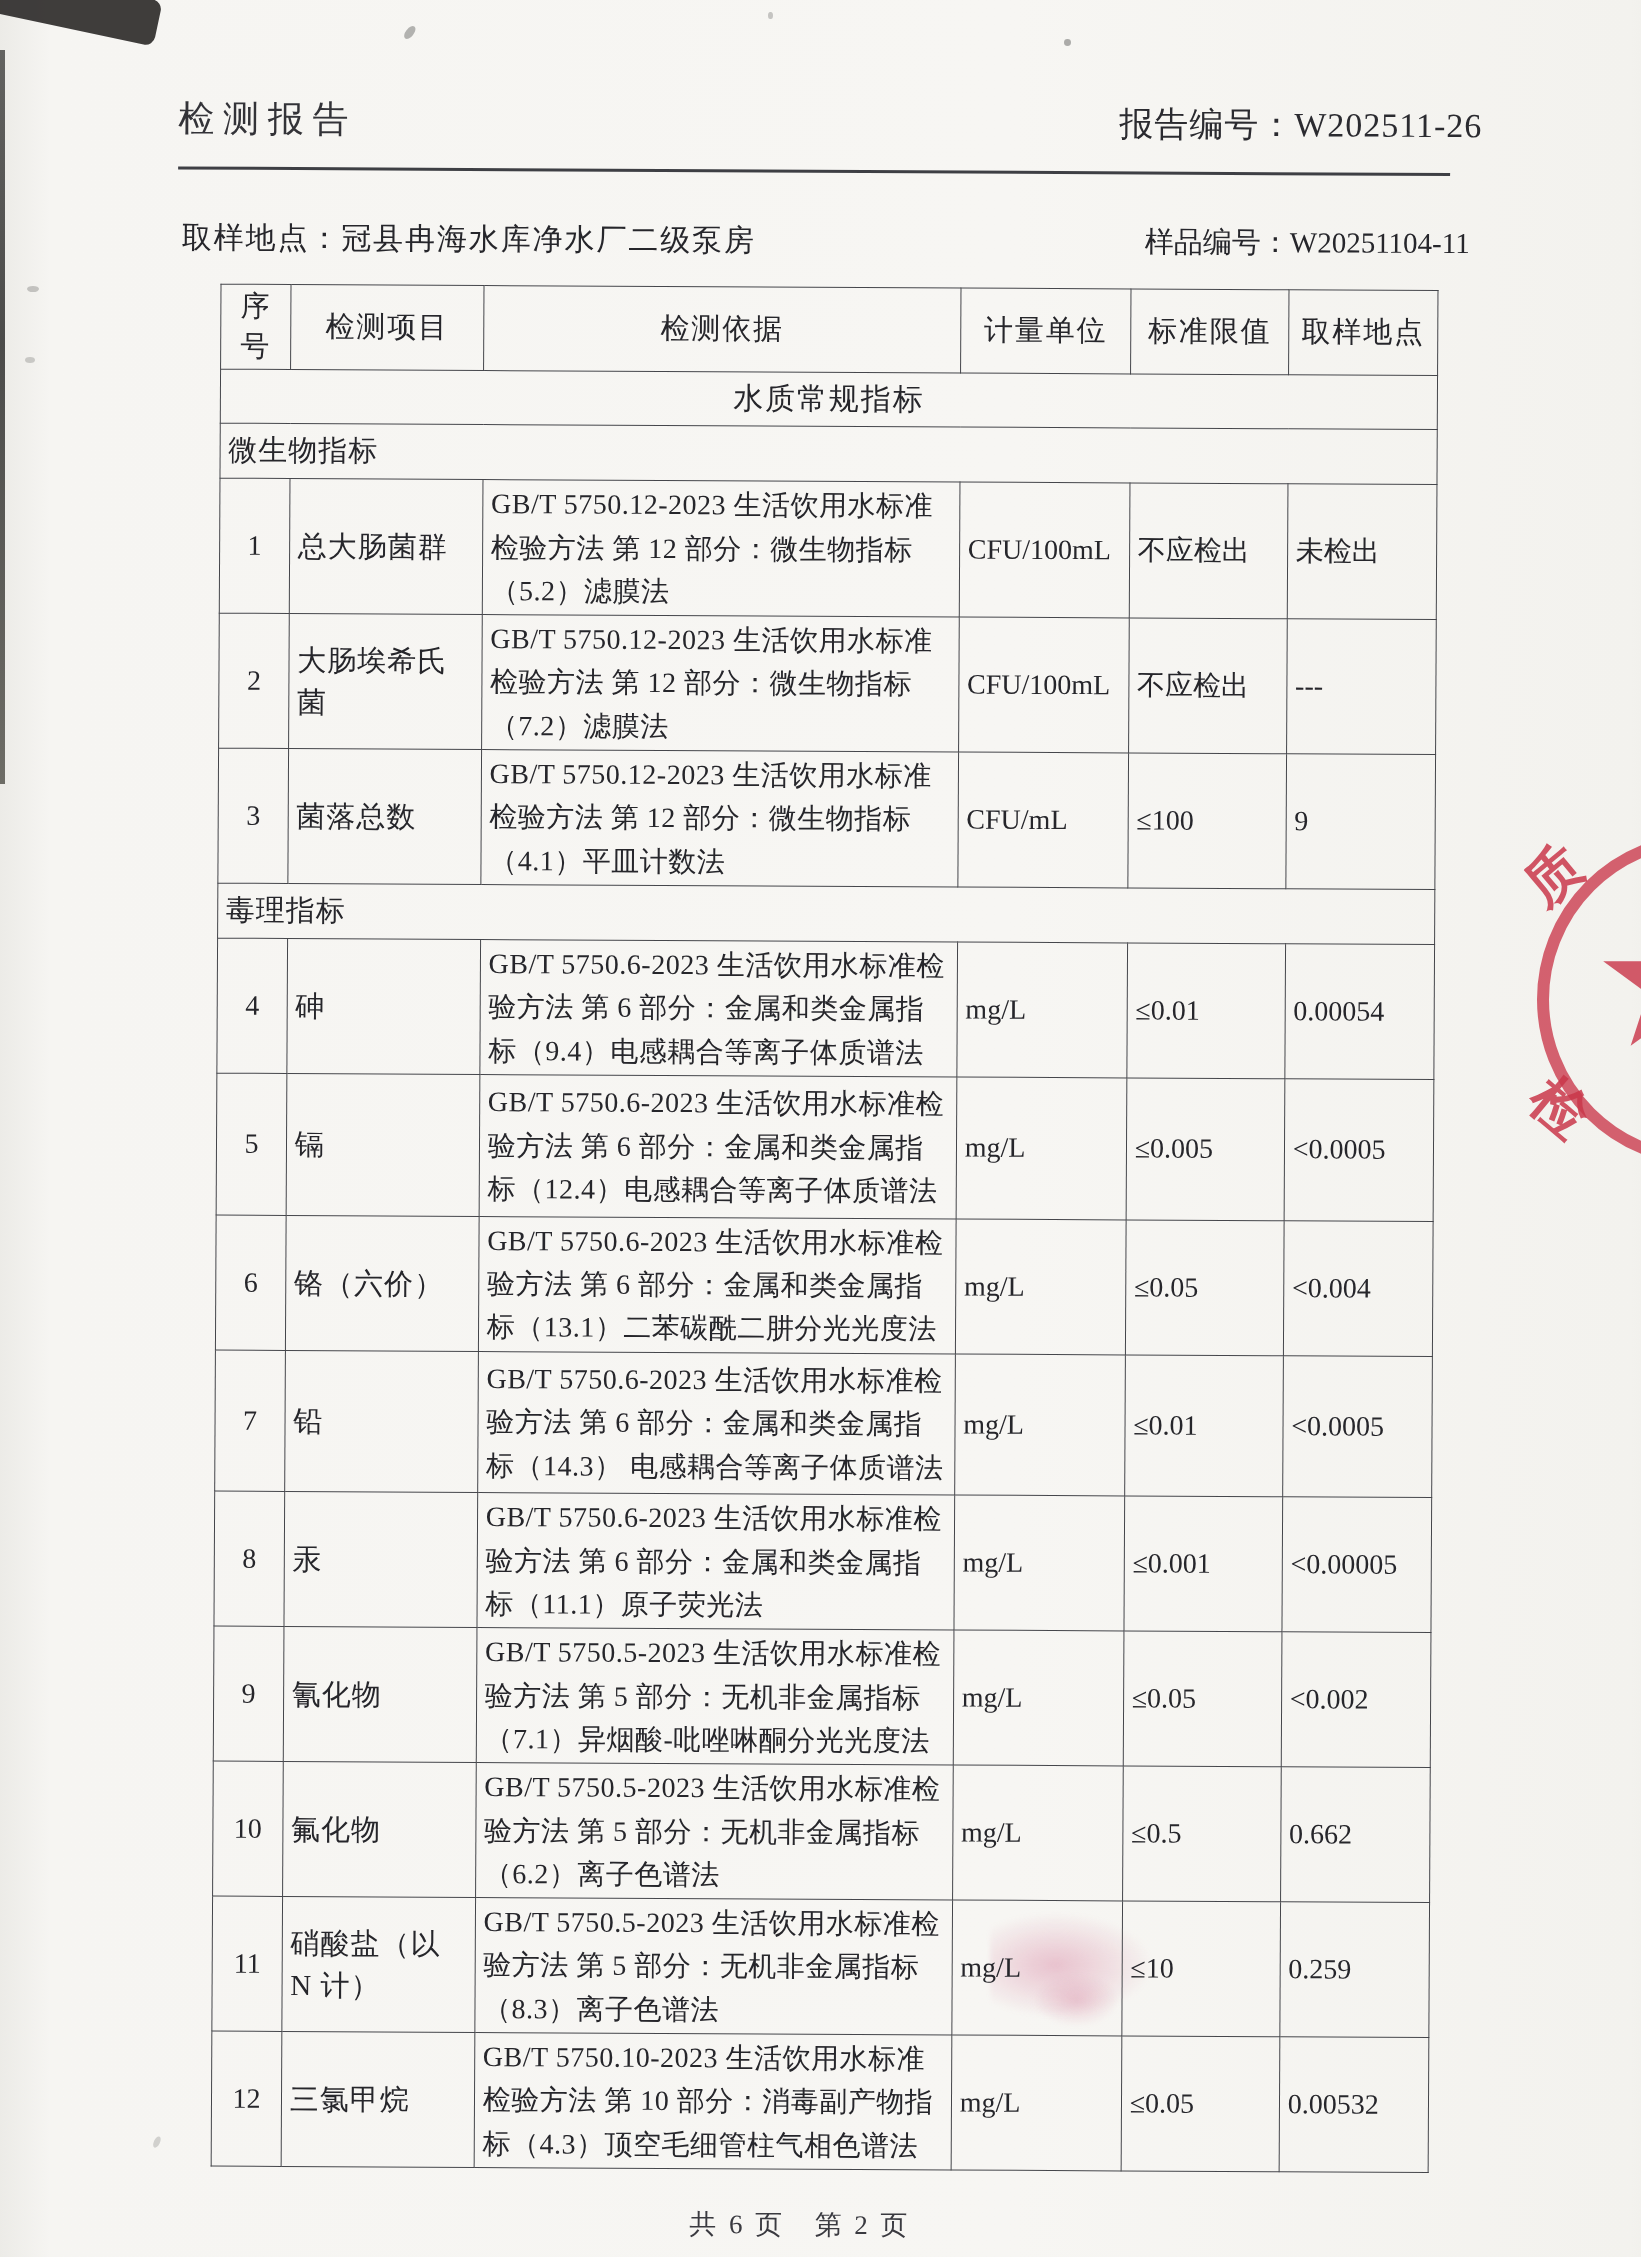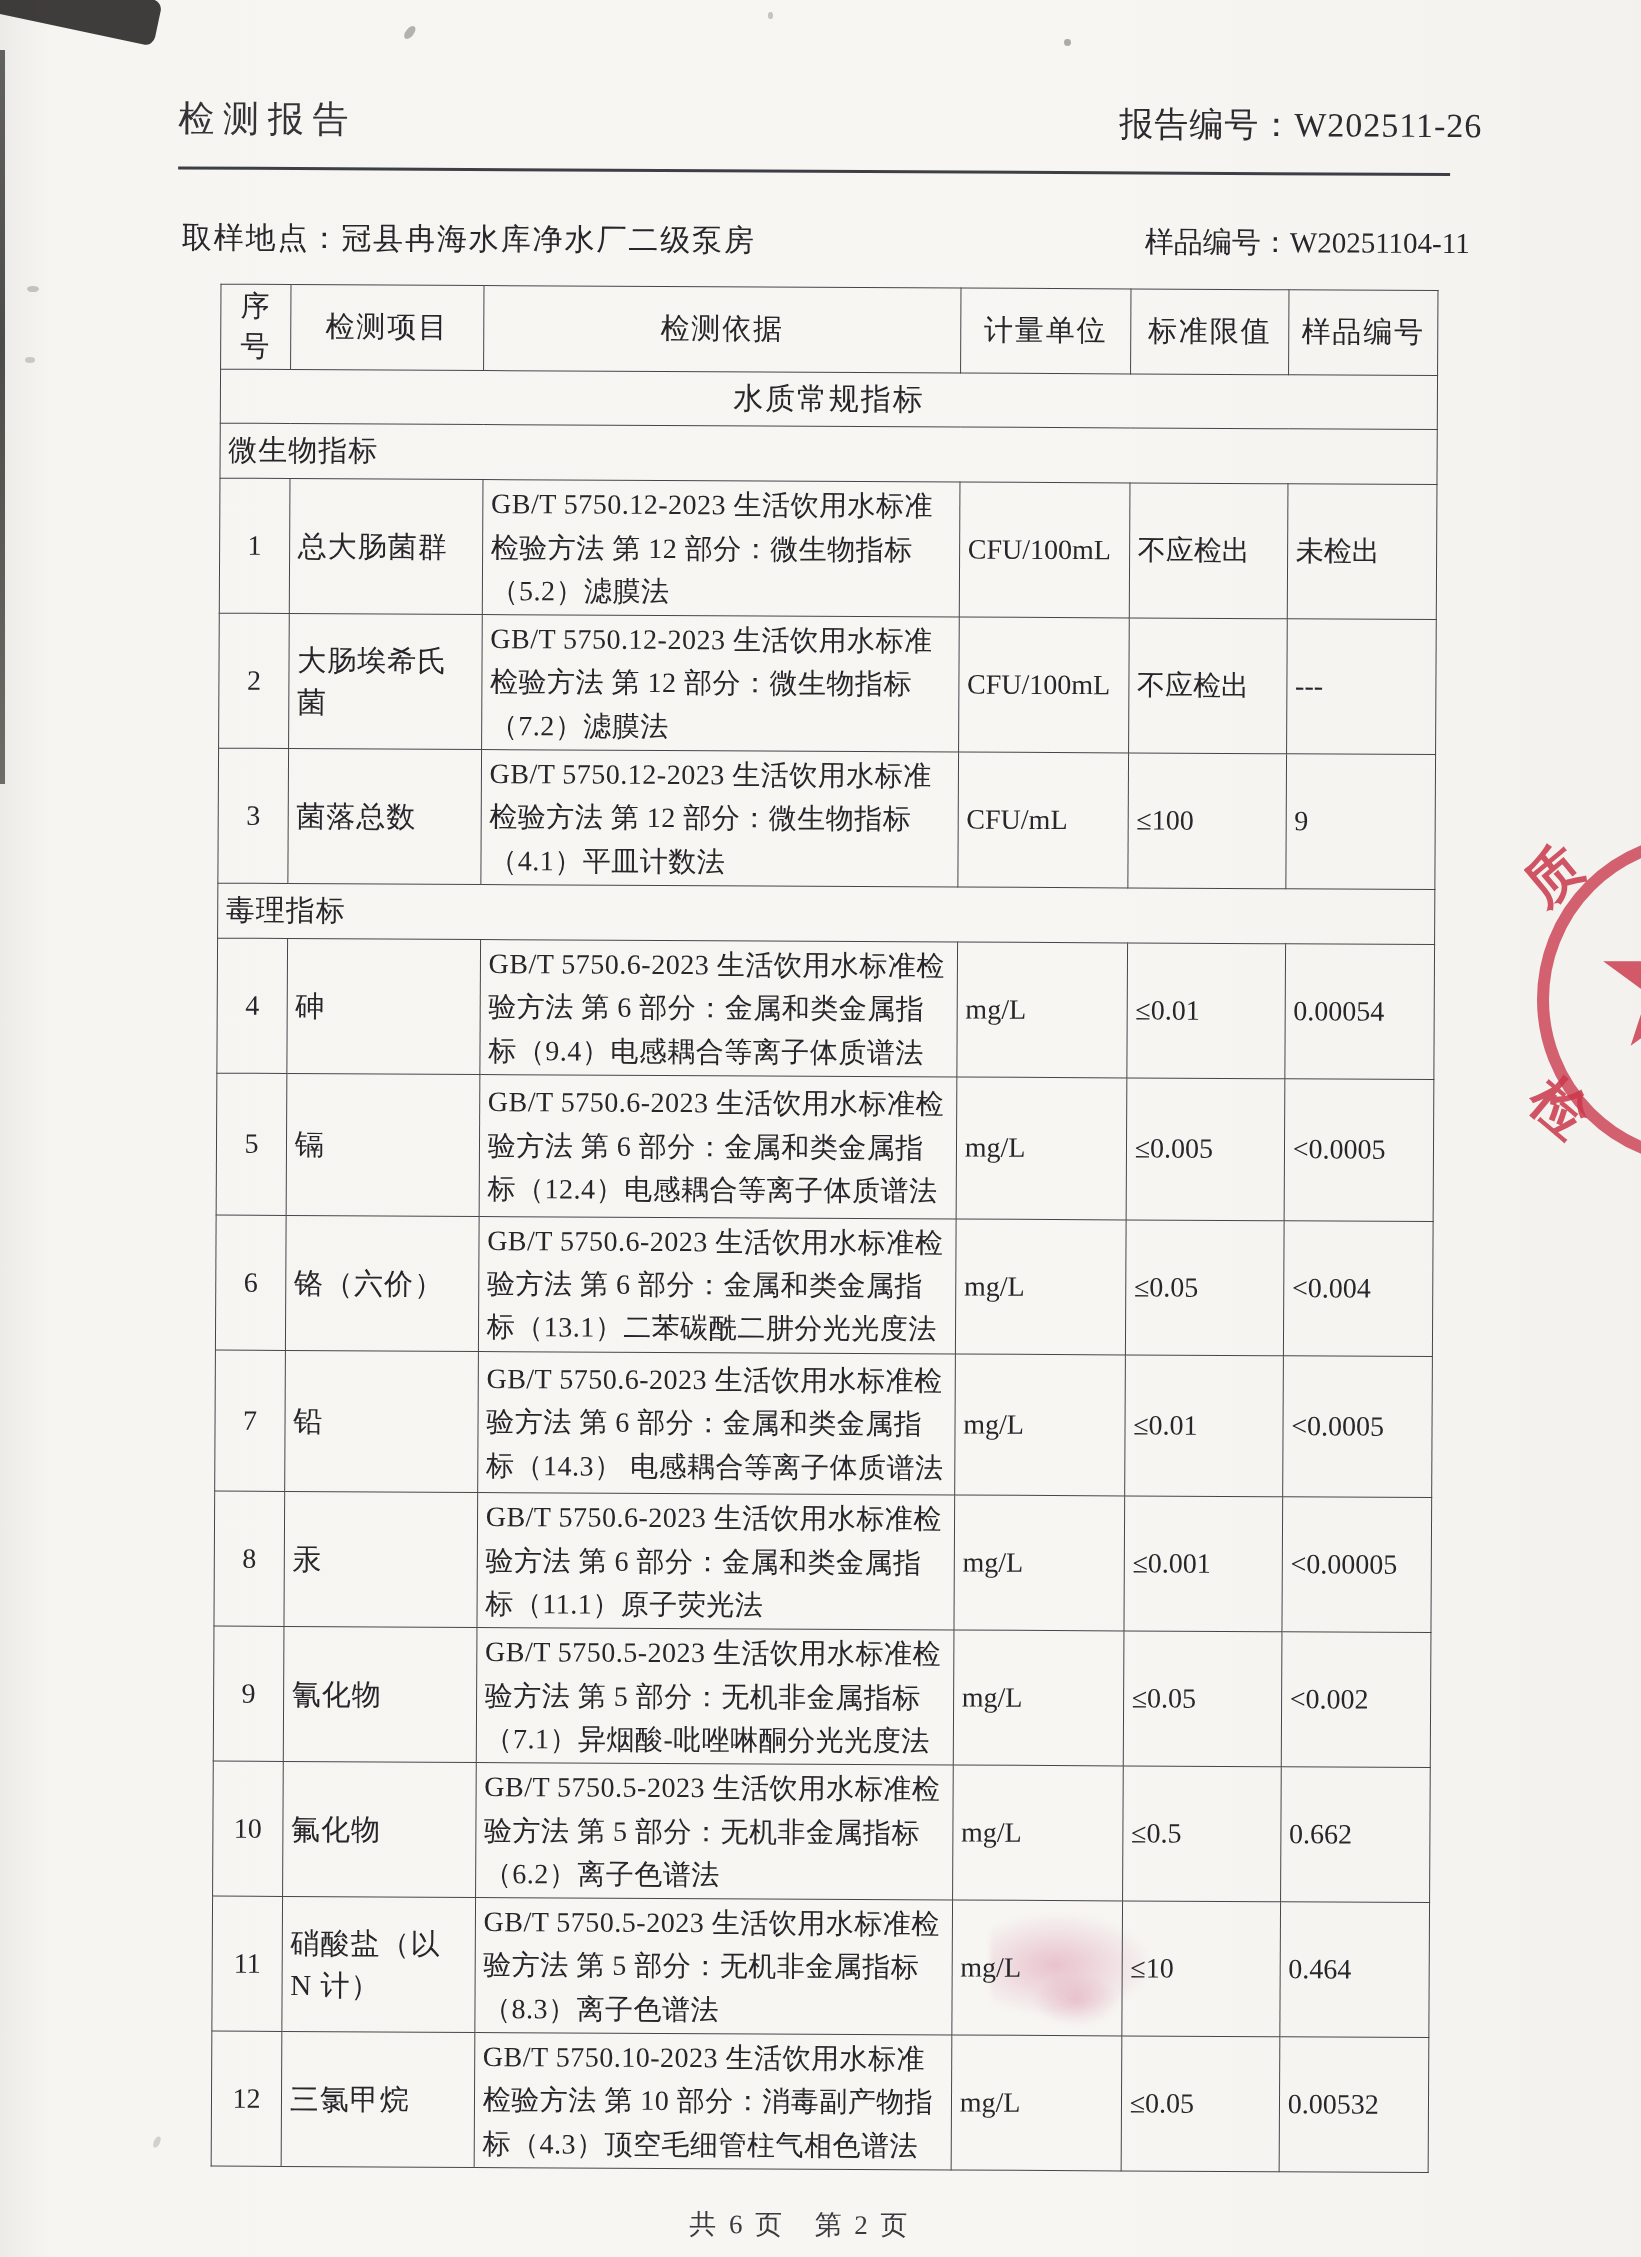--- a/index.html
+++ b/index.html
@@ -111,21 +111,21 @@
           <col style="width:158px">
           <col style="width:149px">
       </colgroup>
       <tbody>
           <tr>
         <th class="col-h">序号</th>
         <th class="col-h">检测项目</th>
         <th class="col-h">检测依据</th>
         <th class="col-h">计量单位</th>
         <th class="col-h">标准限值</th>
-        <th class="col-h">样品编号</th>
+        <th class="col-h">取样地点</th>
       </tr>
       <tr>
         <td class="section-title" colspan="6">水质常规指标</td>
       </tr>
       <tr>
         <td class="group-title" colspan="6">微生物指标</td>
       </tr>
 
       <tr class="rh-a">
         <td class="c-no">1</td>
@@ -211,21 +211,21 @@
         <td class="c-unit">mg/L</td>
         <td class="c-limit">≤0.5</td>
         <td class="c-result">0.662</td>
       </tr>
       <tr class="rh-a">
         <td class="c-no">11</td>
         <td class="c-item">硝酸盐（以 N 计）</td>
         <td class="c-method">GB/T 5750.5-2023  生活饮用水标准检验方法 第 5 部分：无机非金属指标（8.3）离子色谱法</td>
         <td class="c-unit">mg/L</td>
         <td class="c-limit">≤10</td>
-        <td class="c-result">0.464</td>
+        <td class="c-result">0.259</td>
       </tr>
       <tr class="rh-a">
         <td class="c-no">12</td>
         <td class="c-item">三氯甲烷</td>
         <td class="c-method">GB/T 5750.10-2023 生活饮用水标准检验方法 第 10 部分：消毒副产物指标（4.3）顶空毛细管柱气相色谱法</td>
         <td class="c-unit">mg/L</td>
         <td class="c-limit">≤0.05</td>
         <td class="c-result">0.00532</td>
       </tr>
     </tbody>

